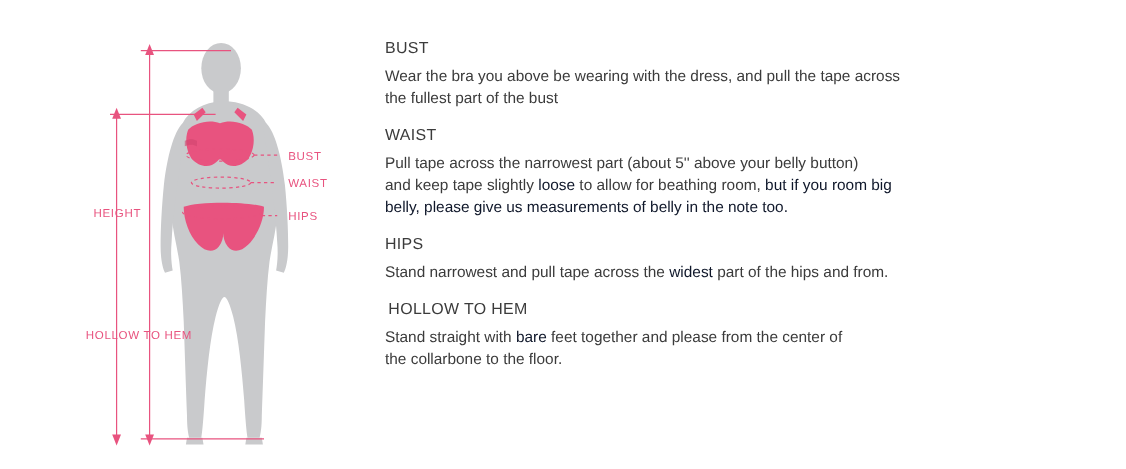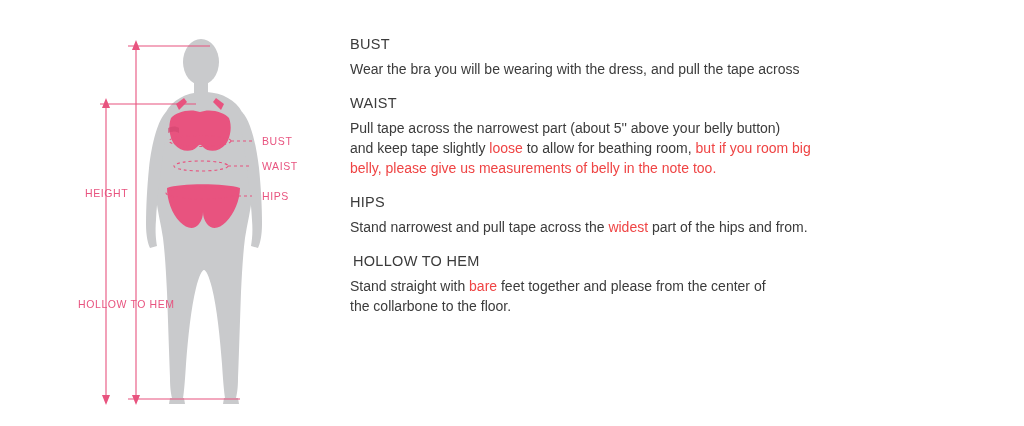--- a/index.html
+++ b/index.html
@@ -53,21 +53,21 @@
     margin: 0 0 7px 0;
     font-weight: normal;
   }
   .block-body {
     font-size: 14px;
     color: #3b3b3b;
     line-height: 20px;
     margin: 0;
   }
   .hl {
-    color: #ef4444;
+    color: #0f172a;
   }
   .indent-title {
     padding-left: 3px;
   }
 </style>
 </head>
 <body>
 
 <div id="page">
 
@@ -179,21 +179,21 @@
         <line x1="238" y1="196" x2="252" y2="196" stroke="#e8537f" stroke-width="1.1" stroke-dasharray="3 3"></line>
       </g>
       <text class="diag-label" x="262" y="200">HIPS</text>
 
     </svg>
   </div>
 
   <div id="instructions">
       <div class="block">
         <p class="block-title">BUST</p>
-        <p class="block-body"><span>Wear the bra you will be wearing with the dress, and pull the tape across</span><br></p>
+        <p class="block-body"><span>Wear the bra you above be wearing with the dress, and pull the tape across</span><br><span>the fullest part of the bust</span></p>
       </div>
       <div class="block">
         <p class="block-title">WAIST</p>
         <p class="block-body"><span>Pull tape across the narrowest part (about 5'' above your belly button)</span><br><span>and keep tape slightly </span><span class="hl">loose</span><span> to allow for beathing room, </span><span class="hl">but if you room big</span><br><span class="hl">belly, please give us measurements of belly in the note too.</span></p>
       </div>
       <div class="block">
         <p class="block-title">HIPS</p>
         <p class="block-body"><span>Stand narrowest and pull tape across the </span><span class="hl">widest</span><span> part of the hips and from.</span></p>
       </div>
       <div class="block">

